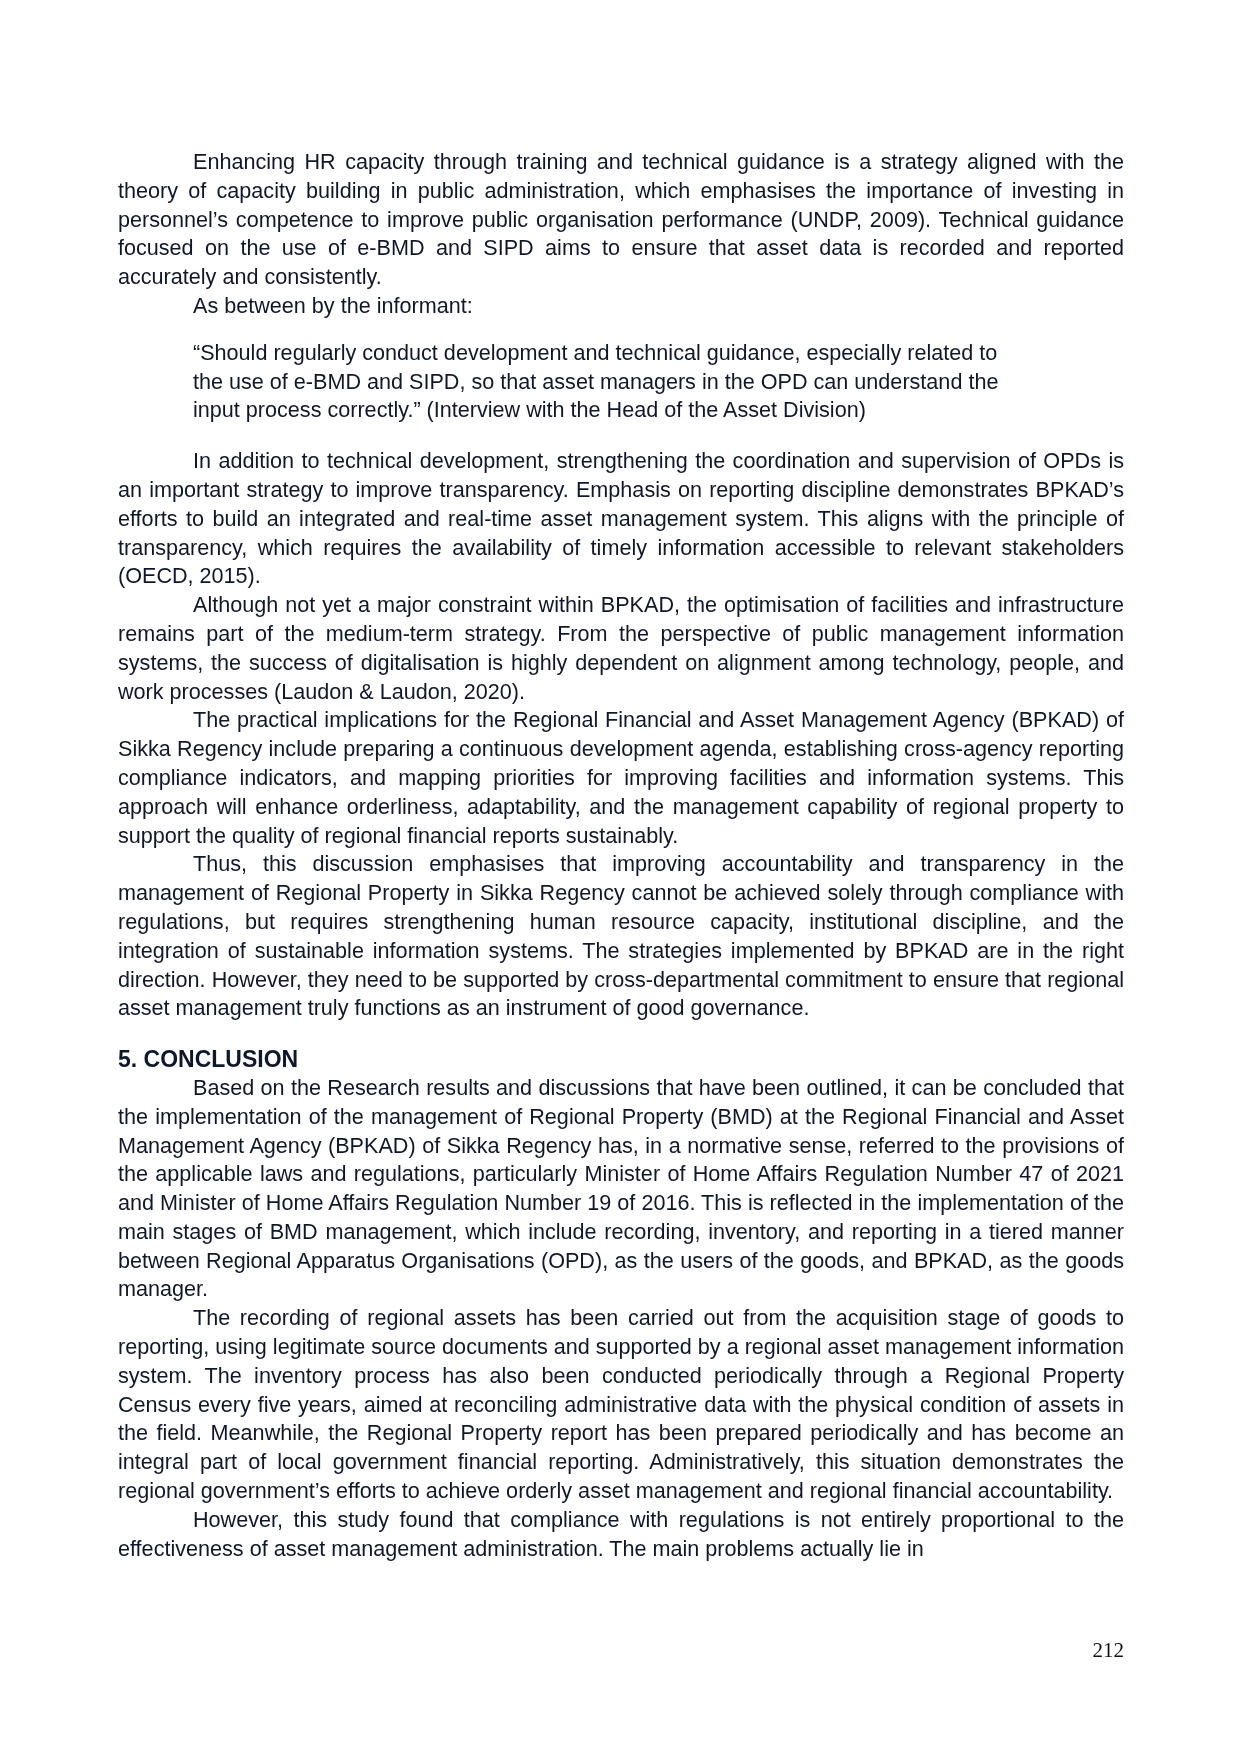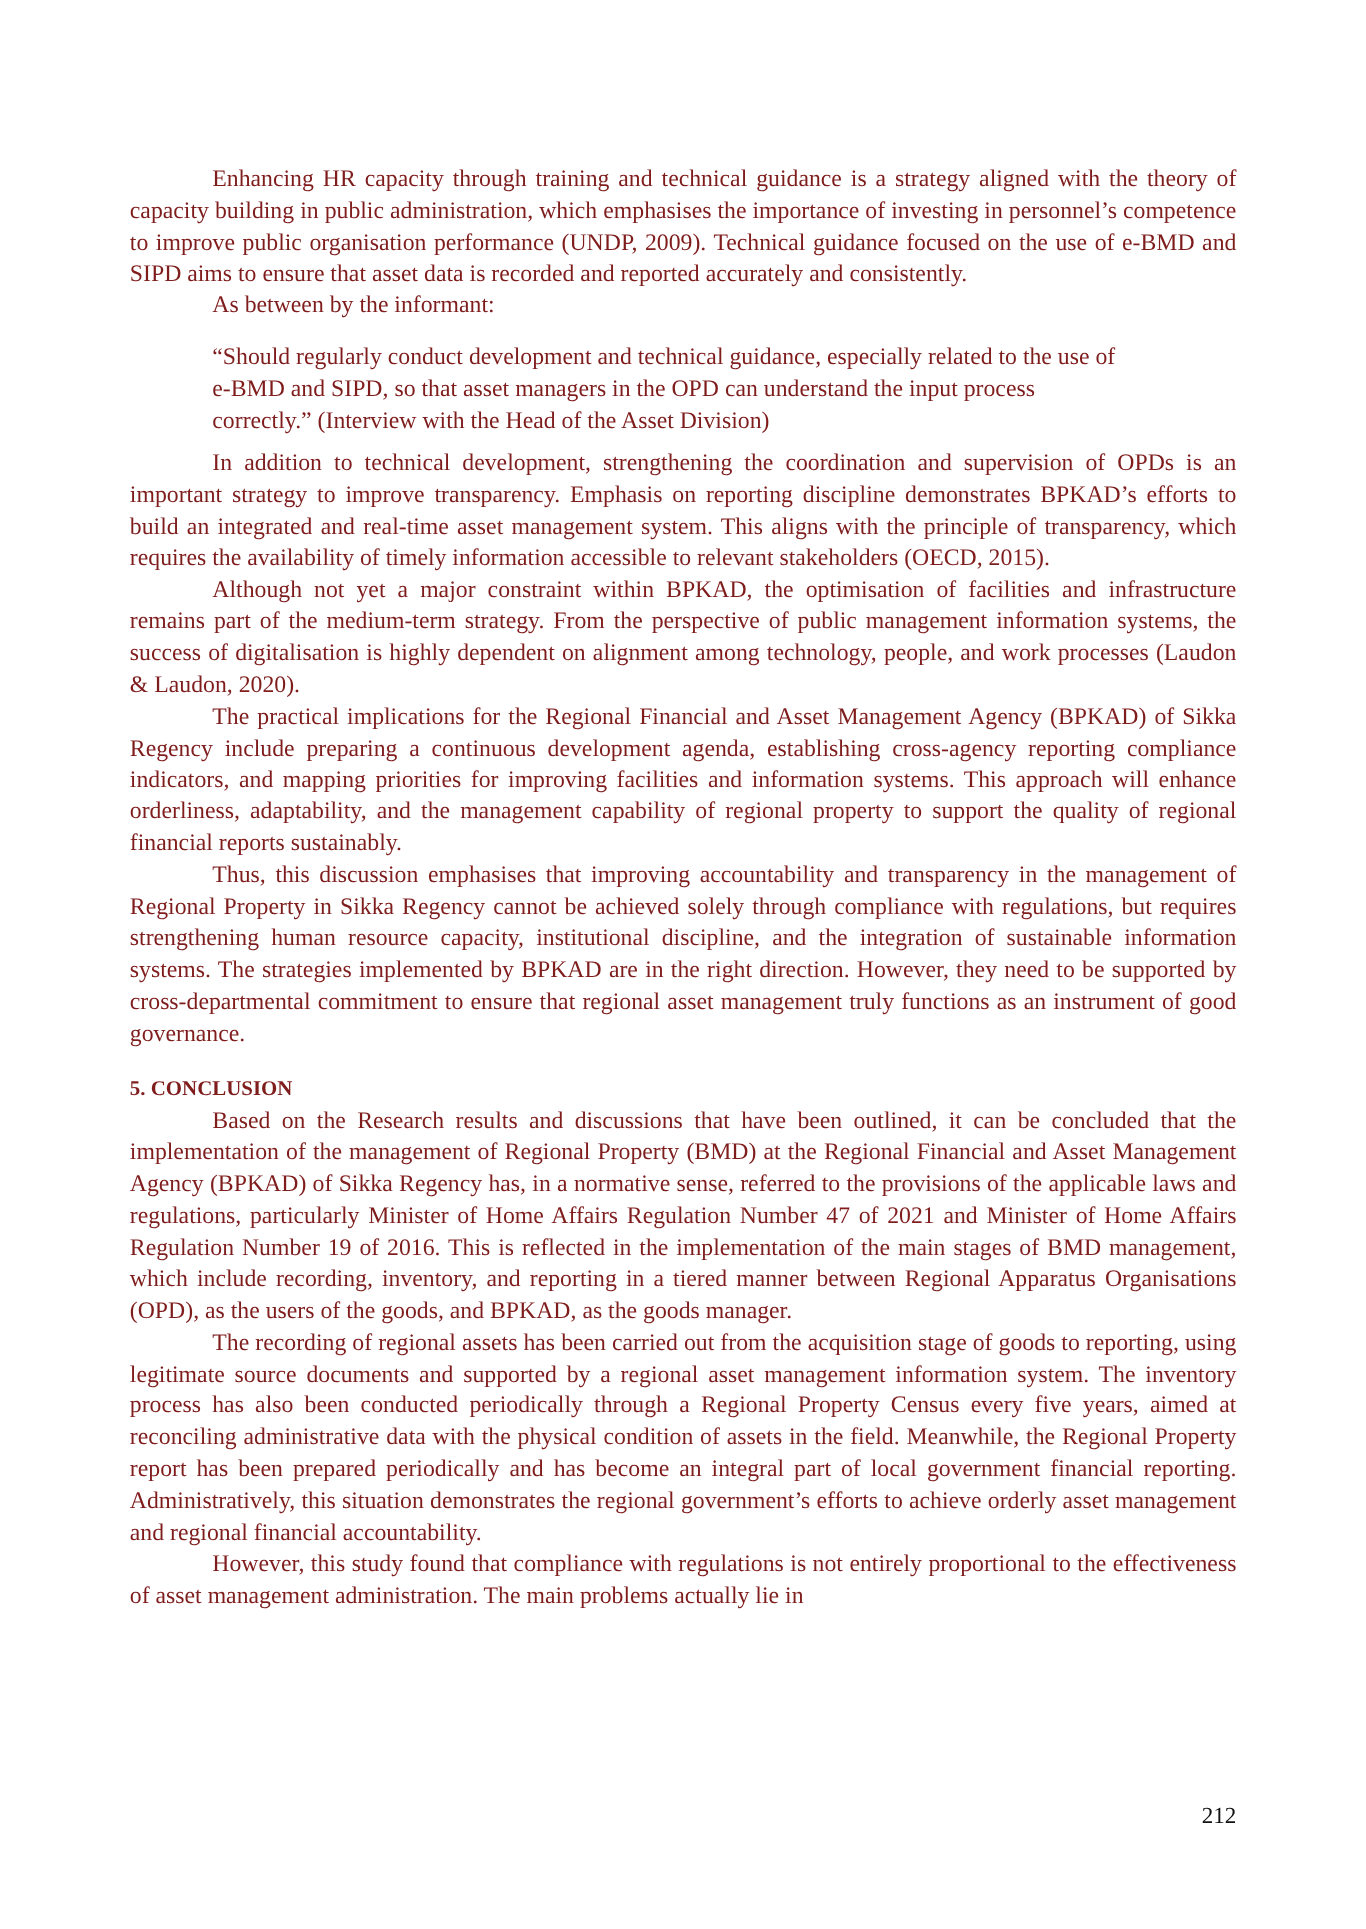--- a/index.html
+++ b/index.html
@@ -1,39 +1,39 @@
 <!DOCTYPE html>
 <html><head>
 <meta charset="utf-8">
 <style>
   html, body { margin: 0; padding: 0; background: #ffffff; }
   body { width: 1242px; height: 1754px; position: relative; overflow: hidden; }
   .page {
     position: absolute; left: 118px; top: 148px; width: 1006px;
-    font-family: Liberation Serif, serif; font-size: 21.6px; line-height: 28.8px;
-    color: #7f1d1d; text-align: justify;
+    font-family: Liberation Sans, sans-serif; font-size: 21.6px; line-height: 28.8px;
+    color: #0f172a; text-align: justify;
   }
   .p { margin: 0; text-indent: 75px; }
-  .quote { margin: 18px 0 10px 75px; width: 836px; text-align: left; text-indent: 0; }
+  .quote { margin: 18px 0 22px 75px; width: 836px; text-align: left; text-indent: 0; }
   .heading { margin: 22px 0 0 0; font-weight: bold; text-indent: 0; text-align: left; }
   .pagenum {
     position: absolute; right: 118px; top: 1638px;
     font-family: "Liberation Serif", serif; font-size: 21px; color: #111111;
   }
 </style>
 </head>
 <body>
 
 <div class="page">
   <p class="p">Enhancing HR capacity through training and technical guidance is a strategy aligned with the theory of capacity building in public administration, which emphasises the importance of investing in personnel’s competence to improve public organisation performance (UNDP, 2009). Technical guidance focused on the use of e-BMD and SIPD aims to ensure that asset data is recorded and reported accurately and consistently.</p>
   <p class="p">As between by the informant:</p>
   <p class="quote">“Should regularly conduct development and technical guidance, especially related to the use of e-BMD and SIPD, so that asset managers in the OPD can understand the input process correctly.” (Interview with the Head of the Asset Division)</p>
   <p class="p">In addition to technical development, strengthening the coordination and supervision of OPDs is an important strategy to improve transparency. Emphasis on reporting discipline demonstrates BPKAD’s efforts to build an integrated and real-time asset management system. This aligns with the principle of transparency, which requires the availability of timely information accessible to relevant stakeholders (OECD, 2015).</p>
   <p class="p">Although not yet a major constraint within BPKAD, the optimisation of facilities and infrastructure remains part of the medium-term strategy. From the perspective of public management information systems, the success of digitalisation is highly dependent on alignment among technology, people, and work processes (Laudon &amp; Laudon, 2020).</p>
   <p class="p">The practical implications for the Regional Financial and Asset Management Agency (BPKAD) of Sikka Regency include preparing a continuous development agenda, establishing cross-agency reporting compliance indicators, and mapping priorities for improving facilities and information systems. This approach will enhance orderliness, adaptability, and the management capability of regional property to support the quality of regional financial reports sustainably.</p>
   <p class="p">Thus, this discussion emphasises that improving accountability and transparency in the management of Regional Property in Sikka Regency cannot be achieved solely through compliance with regulations, but requires strengthening human resource capacity, institutional discipline, and the integration of sustainable information systems. The strategies implemented by BPKAD are in the right direction. However, they need to be supported by cross-departmental commitment to ensure that regional asset management truly functions as an instrument of good governance.</p>
-  <h2 class="heading" style="font-size:19px;line-height:28.8px;">5. CONCLUSION</h2>
+  <h2 class="heading" style="font-size:23px;line-height:28.8px;">5. CONCLUSION</h2>
   <p class="p">Based on the Research results and discussions that have been outlined, it can be concluded that the implementation of the management of Regional Property (BMD) at the Regional Financial and Asset Management Agency (BPKAD) of Sikka Regency has, in a normative sense, referred to the provisions of the applicable laws and regulations, particularly Minister of Home Affairs Regulation Number 47 of 2021 and Minister of Home Affairs Regulation Number 19 of 2016. This is reflected in the implementation of the main stages of BMD management, which include recording, inventory, and reporting in a tiered manner between Regional Apparatus Organisations (OPD), as the users of the goods, and BPKAD, as the goods manager.</p>
   <p class="p">The recording of regional assets has been carried out from the acquisition stage of goods to reporting, using legitimate source documents and supported by a regional asset management information system. The inventory process has also been conducted periodically through a Regional Property Census every five years, aimed at reconciling administrative data with the physical condition of assets in the field. Meanwhile, the Regional Property report has been prepared periodically and has become an integral part of local government financial reporting. Administratively, this situation demonstrates the regional government’s efforts to achieve orderly asset management and regional financial accountability.</p>
   <p class="p">However, this study found that compliance with regulations is not entirely proportional to the effectiveness of asset management administration. The main problems actually lie in</p>
 </div>
 
 <div class="pagenum">212</div>
 
 </body></html>

